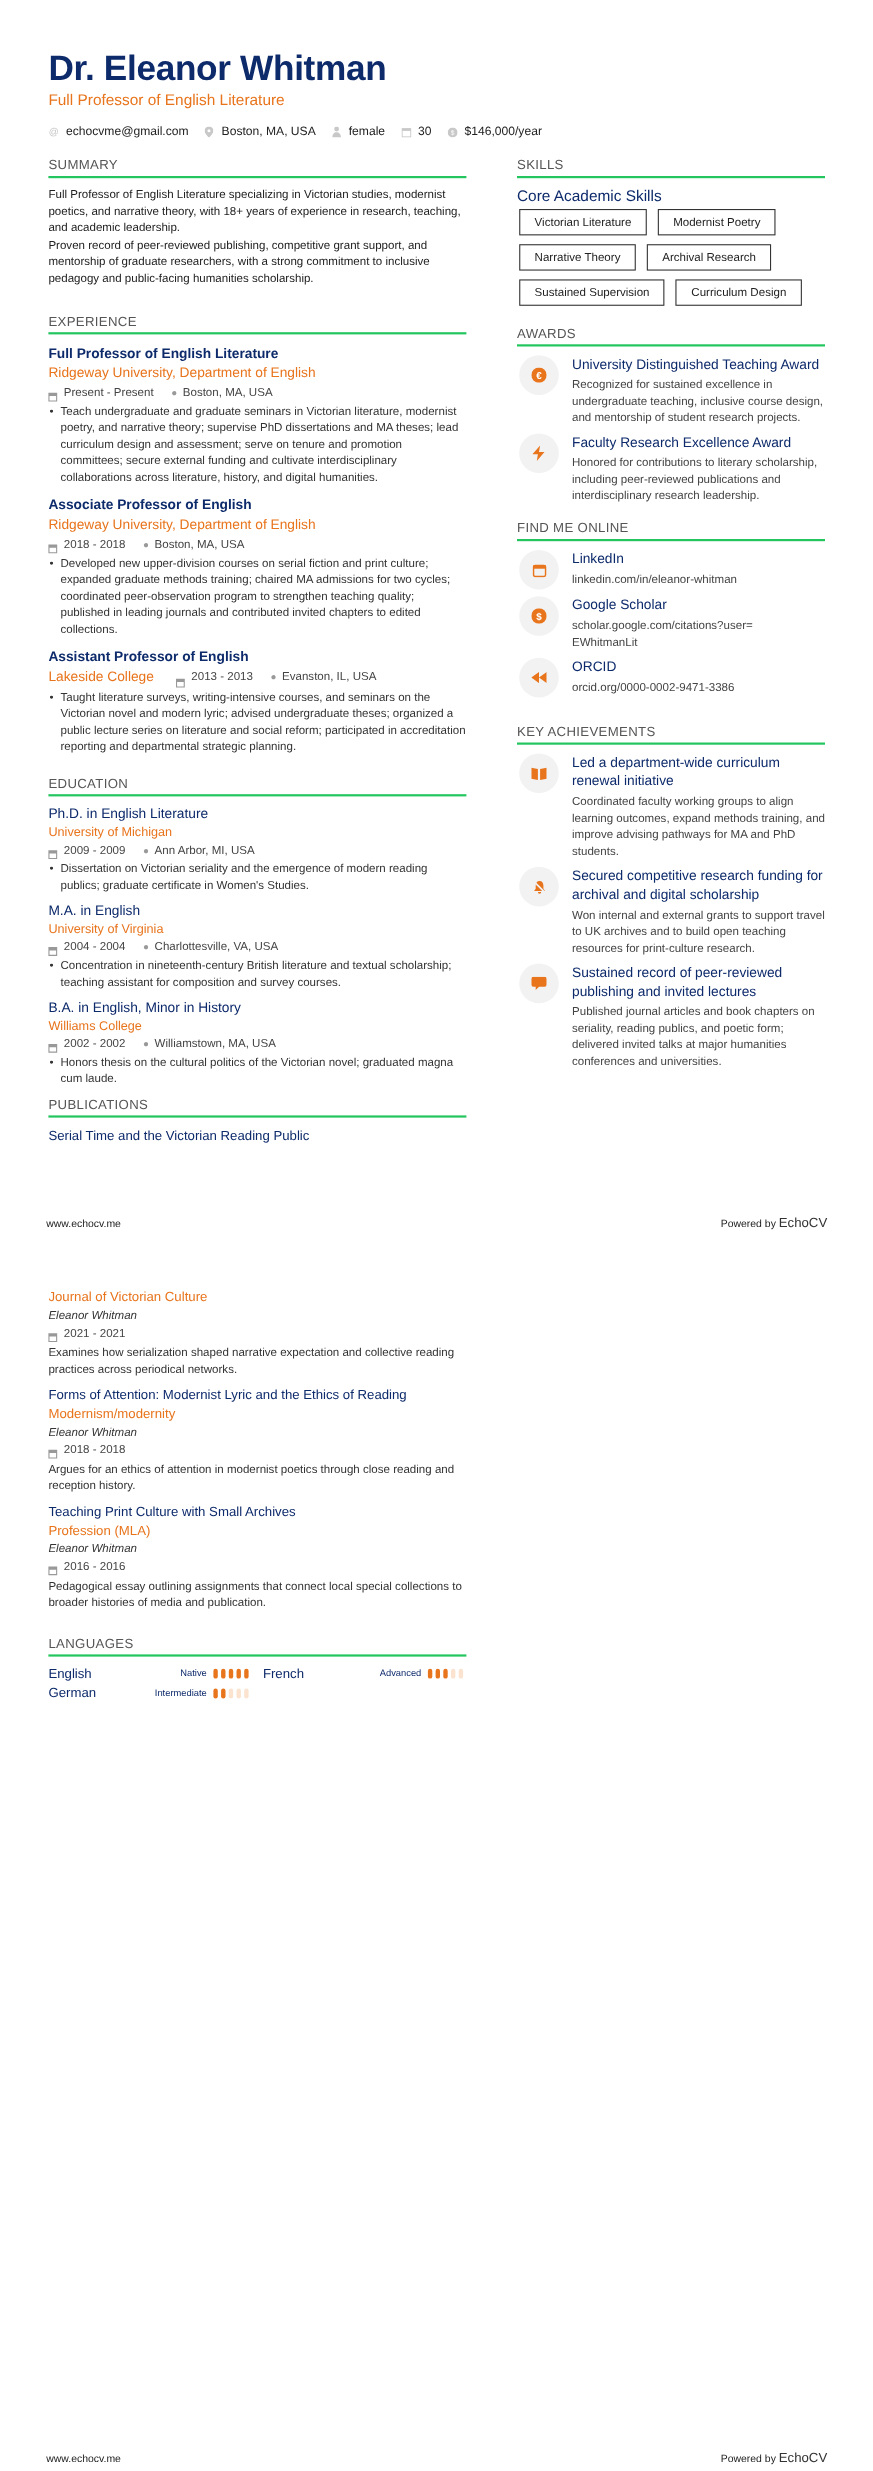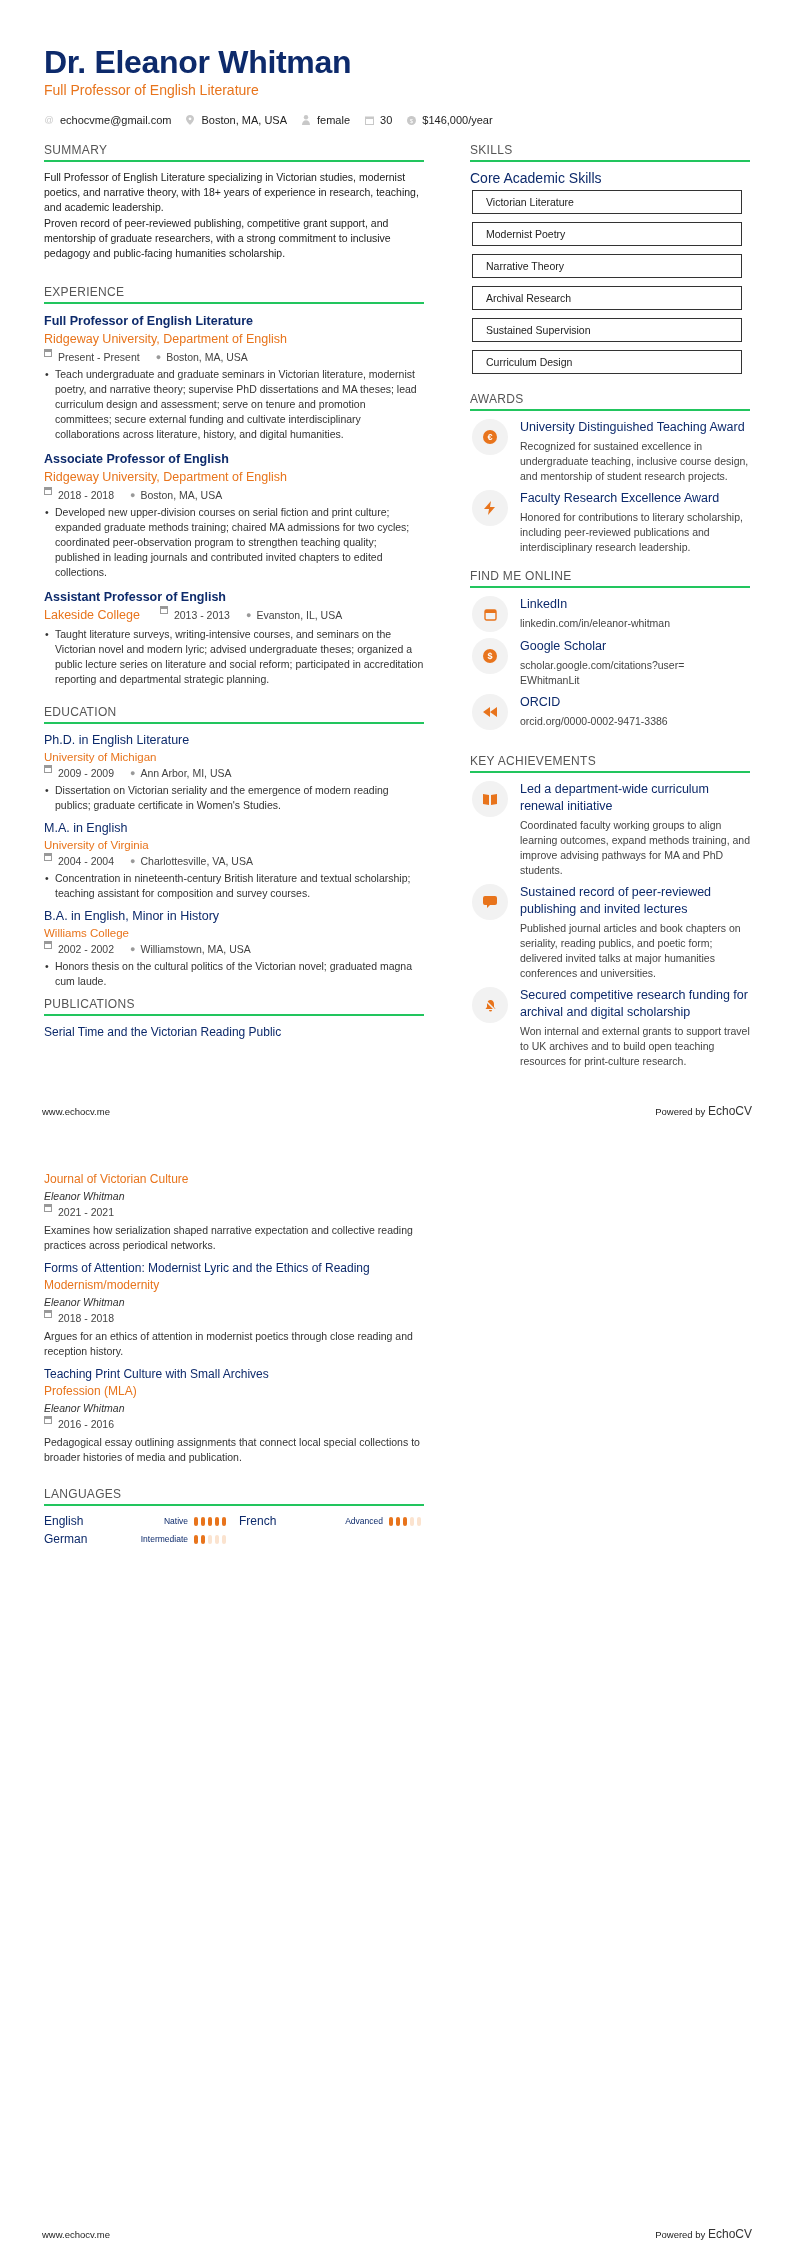--- a/index.html
+++ b/index.html
@@ -26,39 +26,39 @@
   .col-left { position: absolute; left: 44px; width: 380px; }
   .col-right { position: absolute; left: 470px; width: 280px; }
 
   .sec-title { font-size: 12px; color: #555; letter-spacing: 0.3px; padding-bottom: 3px; border-bottom: 2px solid #22c55e; margin-bottom: 8px; }
   .para { font-size: 10.5px; line-height: 15px; color: #222; }
 
   .job { margin-bottom: 8px; }
   .job-title { font-size: 12.5px; font-weight: bold; color: #0d2a6b; line-height: 18px; }
   .job-org { font-size: 12.5px; color: #e8741c; line-height: 19px; }
   .meta { display: flex; align-items: center; font-size: 10.5px; color: #444; line-height: 16px; }
-  .meta .mi { display: inline-flex; align-items: flex-start; margin-right: 16px; }
+  .meta .mi { display: inline-flex; align-items: flex-end; margin-right: 16px; }
   .meta .cal { width: 8px; height: 8px; border: 1px solid #999; border-top: 3px solid #999; margin-right: 6px; display: inline-block; }
   .meta .pin { color: #999; font-size: 9px; margin-right: 5px; }
   .bullets { list-style: none; }
   .bullets li { font-size: 10.5px; line-height: 15px; color: #333; padding-left: 11px; position: relative; margin-top: 2px; }
   .bullets li::before { content: "•"; position: absolute; left: 1px; top: 0; color: #333; }
 
   .edu { margin-bottom: 7px; }
   .edu-title { font-size: 12.5px; color: #0d2a6b; line-height: 17px; }
   .edu-org { font-size: 11.5px; color: #e8741c; line-height: 16px; }
 
   .pub-title { font-size: 12px; color: #0d2a6b; line-height: 17px; }
   .pub-journal { font-size: 12px; color: #e8741c; line-height: 17px; }
   .pub-author { font-size: 10.5px; font-style: italic; color: #333; line-height: 16px; }
   .pub-desc { font-size: 10.5px; line-height: 15px; color: #333; margin-top: 3px; }
   .pub { margin-bottom: 7px; }
 
   .skill-group { font-size: 14px; color: #0d2a6b; margin-top: 4px; margin-bottom: 4px; }
-  .tags { display: flex; flex-wrap: wrap; flex-direction: column; }
+  .tags { display: flex; flex-wrap: wrap; }
   .tag { font-size: 10.5px; color: #222; border: 1px solid #333; padding: 5px 13px; margin: 0 8px 8px 2px; }
 
   .ri { display: flex; margin-bottom: 6px; }
   .ri-icon { width: 36px; height: 36px; border-radius: 50%; background: #f2f2f2; flex: none; display: flex; align-items: center; justify-content: center; margin-right: 12px; margin-left: 2px; }
   .ri-body { flex: 1; }
   .ri-title { font-size: 12.5px; color: #0d2a6b; line-height: 17px; }
   .ri-desc { font-size: 10.5px; color: #444; line-height: 15px; margin-top: 3px; }
 
   .footer { position: absolute; left: 42px; right: 42px; display: flex; justify-content: space-between; align-items: baseline; font-size: 9.5px; color: #222; }
   .footer .brand { font-size: 12px; color: #333; }
@@ -339,39 +339,39 @@
               <path d="M0 1l6 1v10l-6-1zM14 1l-6 1v10l6-1z" fill="#e8741c"></path>
             </svg>
         </div>
         <div class="ri-body">
           <div class="ri-title">Led a department-wide curriculum renewal initiative</div>
           <div class="ri-desc">Coordinated faculty working groups to align learning outcomes, expand methods training, and improve advising pathways for MA and PhD students.</div>
         </div>
       </div>
       <div class="ri">
         <div class="ri-icon">
-          <svg width="14" height="13" viewBox="0 0 14 13">
-              <path d="M2 0h10a2 2 0 012 2v5a2 2 0 01-2 2H7l-3 3V9H2a2 2 0 01-2-2V2a2 2 0 012-2z" fill="#e8741c"></path>
-            </svg>
-        </div>
-        <div class="ri-body">
-          <div class="ri-title">Sustained record of peer-reviewed publishing and invited lectures</div>
-          <div class="ri-desc">Published journal articles and book chapters on seriality, reading publics, and poetic form; delivered invited talks at major humanities conferences and universities.</div>
-        </div>
-      </div>
-      <div class="ri">
-        <div class="ri-icon">
           <svg width="13" height="13" viewBox="0 0 13 13">
               <path d="M6.5 1C4.3 1 3 2.7 3 5v3L1.5 10h10L10 8V5C10 2.7 8.7 1 6.5 1zM5 11a1.5 1.5 0 003 0z" fill="#e8741c"></path>
               <path d="M1 1l11 11" stroke="#f2f2f2" stroke-width="1.6"></path>
             </svg>
         </div>
         <div class="ri-body">
           <div class="ri-title">Secured competitive research funding for archival and digital scholarship</div>
           <div class="ri-desc">Won internal and external grants to support travel to UK archives and to build open teaching resources for print-culture research.</div>
+        </div>
+      </div>
+      <div class="ri">
+        <div class="ri-icon">
+          <svg width="14" height="13" viewBox="0 0 14 13">
+              <path d="M2 0h10a2 2 0 012 2v5a2 2 0 01-2 2H7l-3 3V9H2a2 2 0 01-2-2V2a2 2 0 012-2z" fill="#e8741c"></path>
+            </svg>
+        </div>
+        <div class="ri-body">
+          <div class="ri-title">Sustained record of peer-reviewed publishing and invited lectures</div>
+          <div class="ri-desc">Published journal articles and book chapters on seriality, reading publics, and poetic form; delivered invited talks at major humanities conferences and universities.</div>
         </div>
       </div>
     </section>
   </div>
 
   <div class="footer" style="top:1104px;">
     <span>www.echocv.me</span>
     <span><span>Powered by</span> <span class="brand">EchoCV</span></span>
   </div>
 </div>

